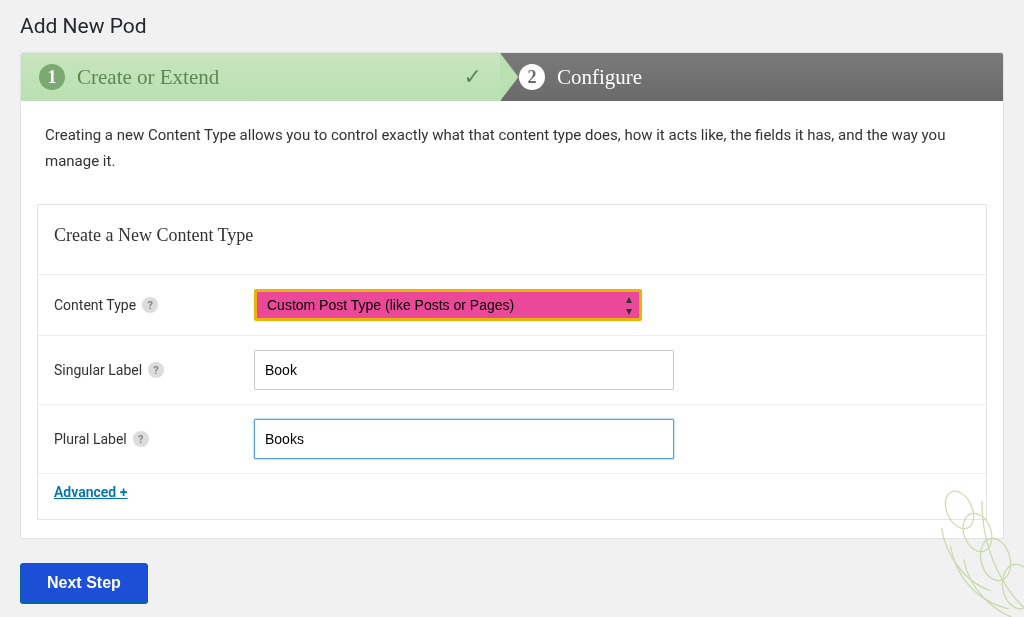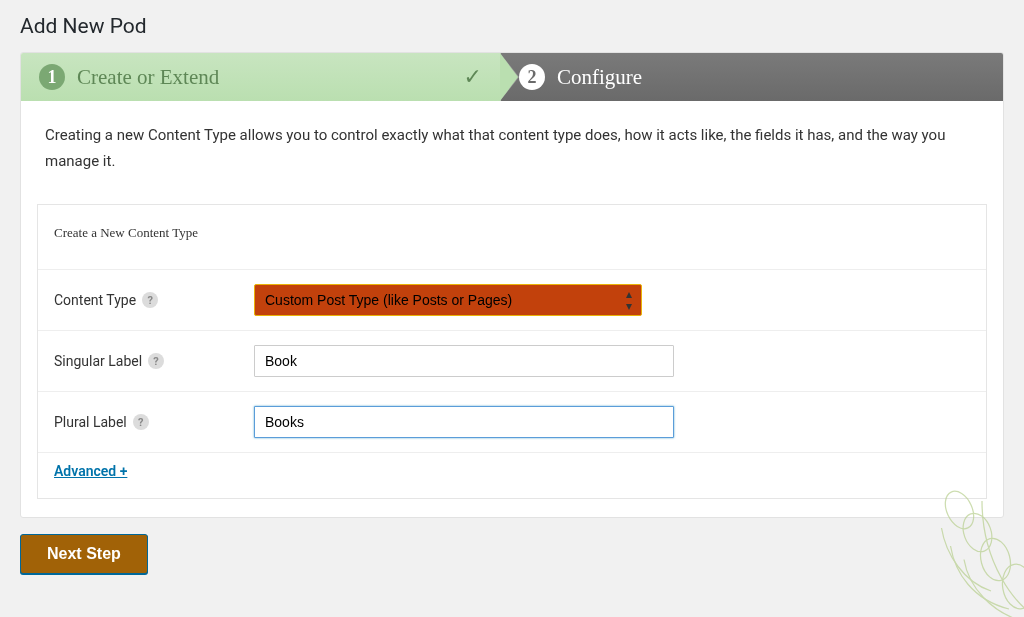--- a/index.html
+++ b/index.html
@@ -122,21 +122,21 @@
     }
     .form-card {
       margin: 0 16px 18px 16px;
       border: 1px solid #e5e5e5;
       background: #fff;
     }
     .form-card h3 {
       font-family: Georgia, serif;
       font-weight: normal;
       color: #333;
-      font-size: 13px;
+      font-size: 18px;
       padding: 20px 16px 28px 16px;
     }
     .form-row {
       display: flex;
       align-items: center;
       border-top: 1px solid #eee;
       padding: 14px 16px;
     }
     .form-label-col {
       width: 200px;
@@ -160,40 +160,40 @@
       cursor: help;
     }
     .select-wrap {
       position: relative;
       display: inline-block;
     }
     select {
       width: 388px;
       height: 32px;
       padding: 4px 10px;
-      border: 1px solid #eab308;
+      border: 3px solid #eab308;
       border-radius: 2px;
-      background: #c2410c;
+      background: #ec4899;
       font-size: 14px;
       appearance: none;
       -webkit-appearance: none;
     }
     .select-caret {
       position: absolute;
       right: 10px;
       top: 50%;
       transform: translateY(-50%);
       pointer-events: none;
       color: #333;
       font-size: 12px;
       line-height: 1;
     }
     input[type="text"] {
       width: 420px;
-      height: 32px;
+      height: 40px;
       padding: 4px 10px;
       border: 1px solid #ccc;
       font-size: 14px;
       border-radius: 1px;
     }
     input[type="text"].focused {
       border-color: #5b9dd9;
       box-shadow: 0 0 2px rgba(30,140,190,.8);
     }
     .advanced-row {
@@ -216,29 +216,30 @@
       background: linear-gradient(#d8d8d8, #c4c4c4);
       border: none;
       border-radius: 3px;
       color: #777;
       font-size: 16px;
       font-weight: 600;
       padding: 10px 20px;
       cursor: pointer;
     }
     .btn-next {
-      background: #a16207;
+      background: #1d4ed8;
       border: 1px solid #006799;
       border-radius: 3px;
       color: #fff;
       font-size: 16px;
       font-weight: 600;
       padding: 10px 26px;
       cursor: pointer;
       box-shadow: 0 1px 0 #006799;
+      margin-top: 8px;
     }
     .decor {
       position: absolute;
       right: -30px;
       bottom: -20px;
       width: 180px;
       height: 200px;
       opacity: 0.7;
       pointer-events: none;
     }

